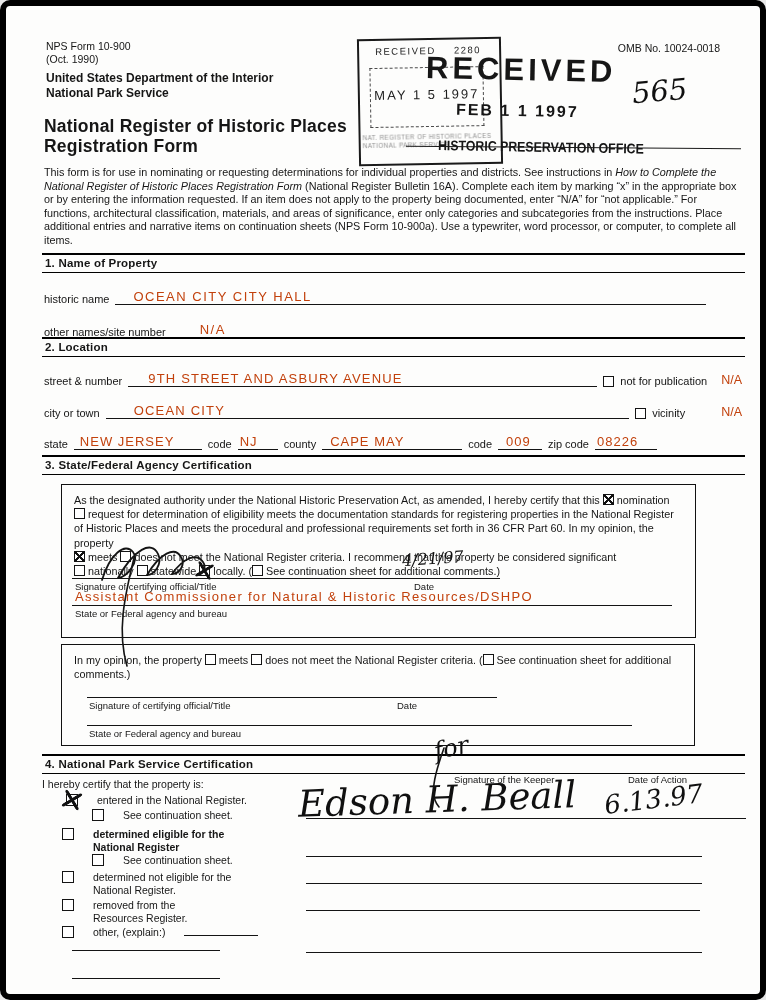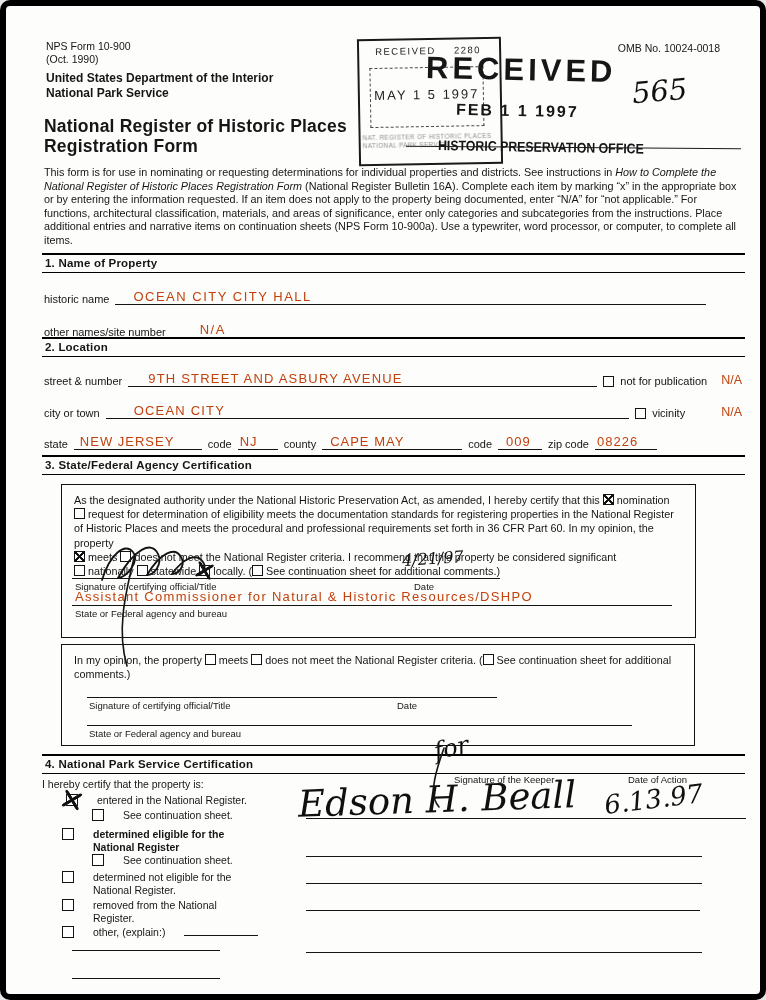--- a/index.html
+++ b/index.html
@@ -176,21 +176,21 @@
   <div class="opt" style="left:86px;top:848px;">
     <span class="cb"></span>
     <span>See continuation sheet.</span>
   </div>
   <div class="opt" style="left:56px;top:865px;">
     <span class="cb"></span>
     <span style="width:152px;">determined not eligible for the National Register.</span>
   </div>
   <div class="opt" style="left:56px;top:893px;">
     <span class="cb"></span>
-    <span style="width:130px;">removed from the National Register.</span>
+    <span style="width:130px;">removed from the Resources Register.</span>
   </div>
   <div class="opt" style="left:56px;top:920px;">
     <span class="cb"></span>
     <span>other, (explain:)</span>
     <span class="thinline" style="position:relative;width:74px;display:inline-block;top:9px;"></span>
   </div>
 
   <div class="thinline" style="left:66px;top:944px;width:148px;"></div>
   <div class="thinline" style="left:66px;top:972px;width:148px;"></div>
 

